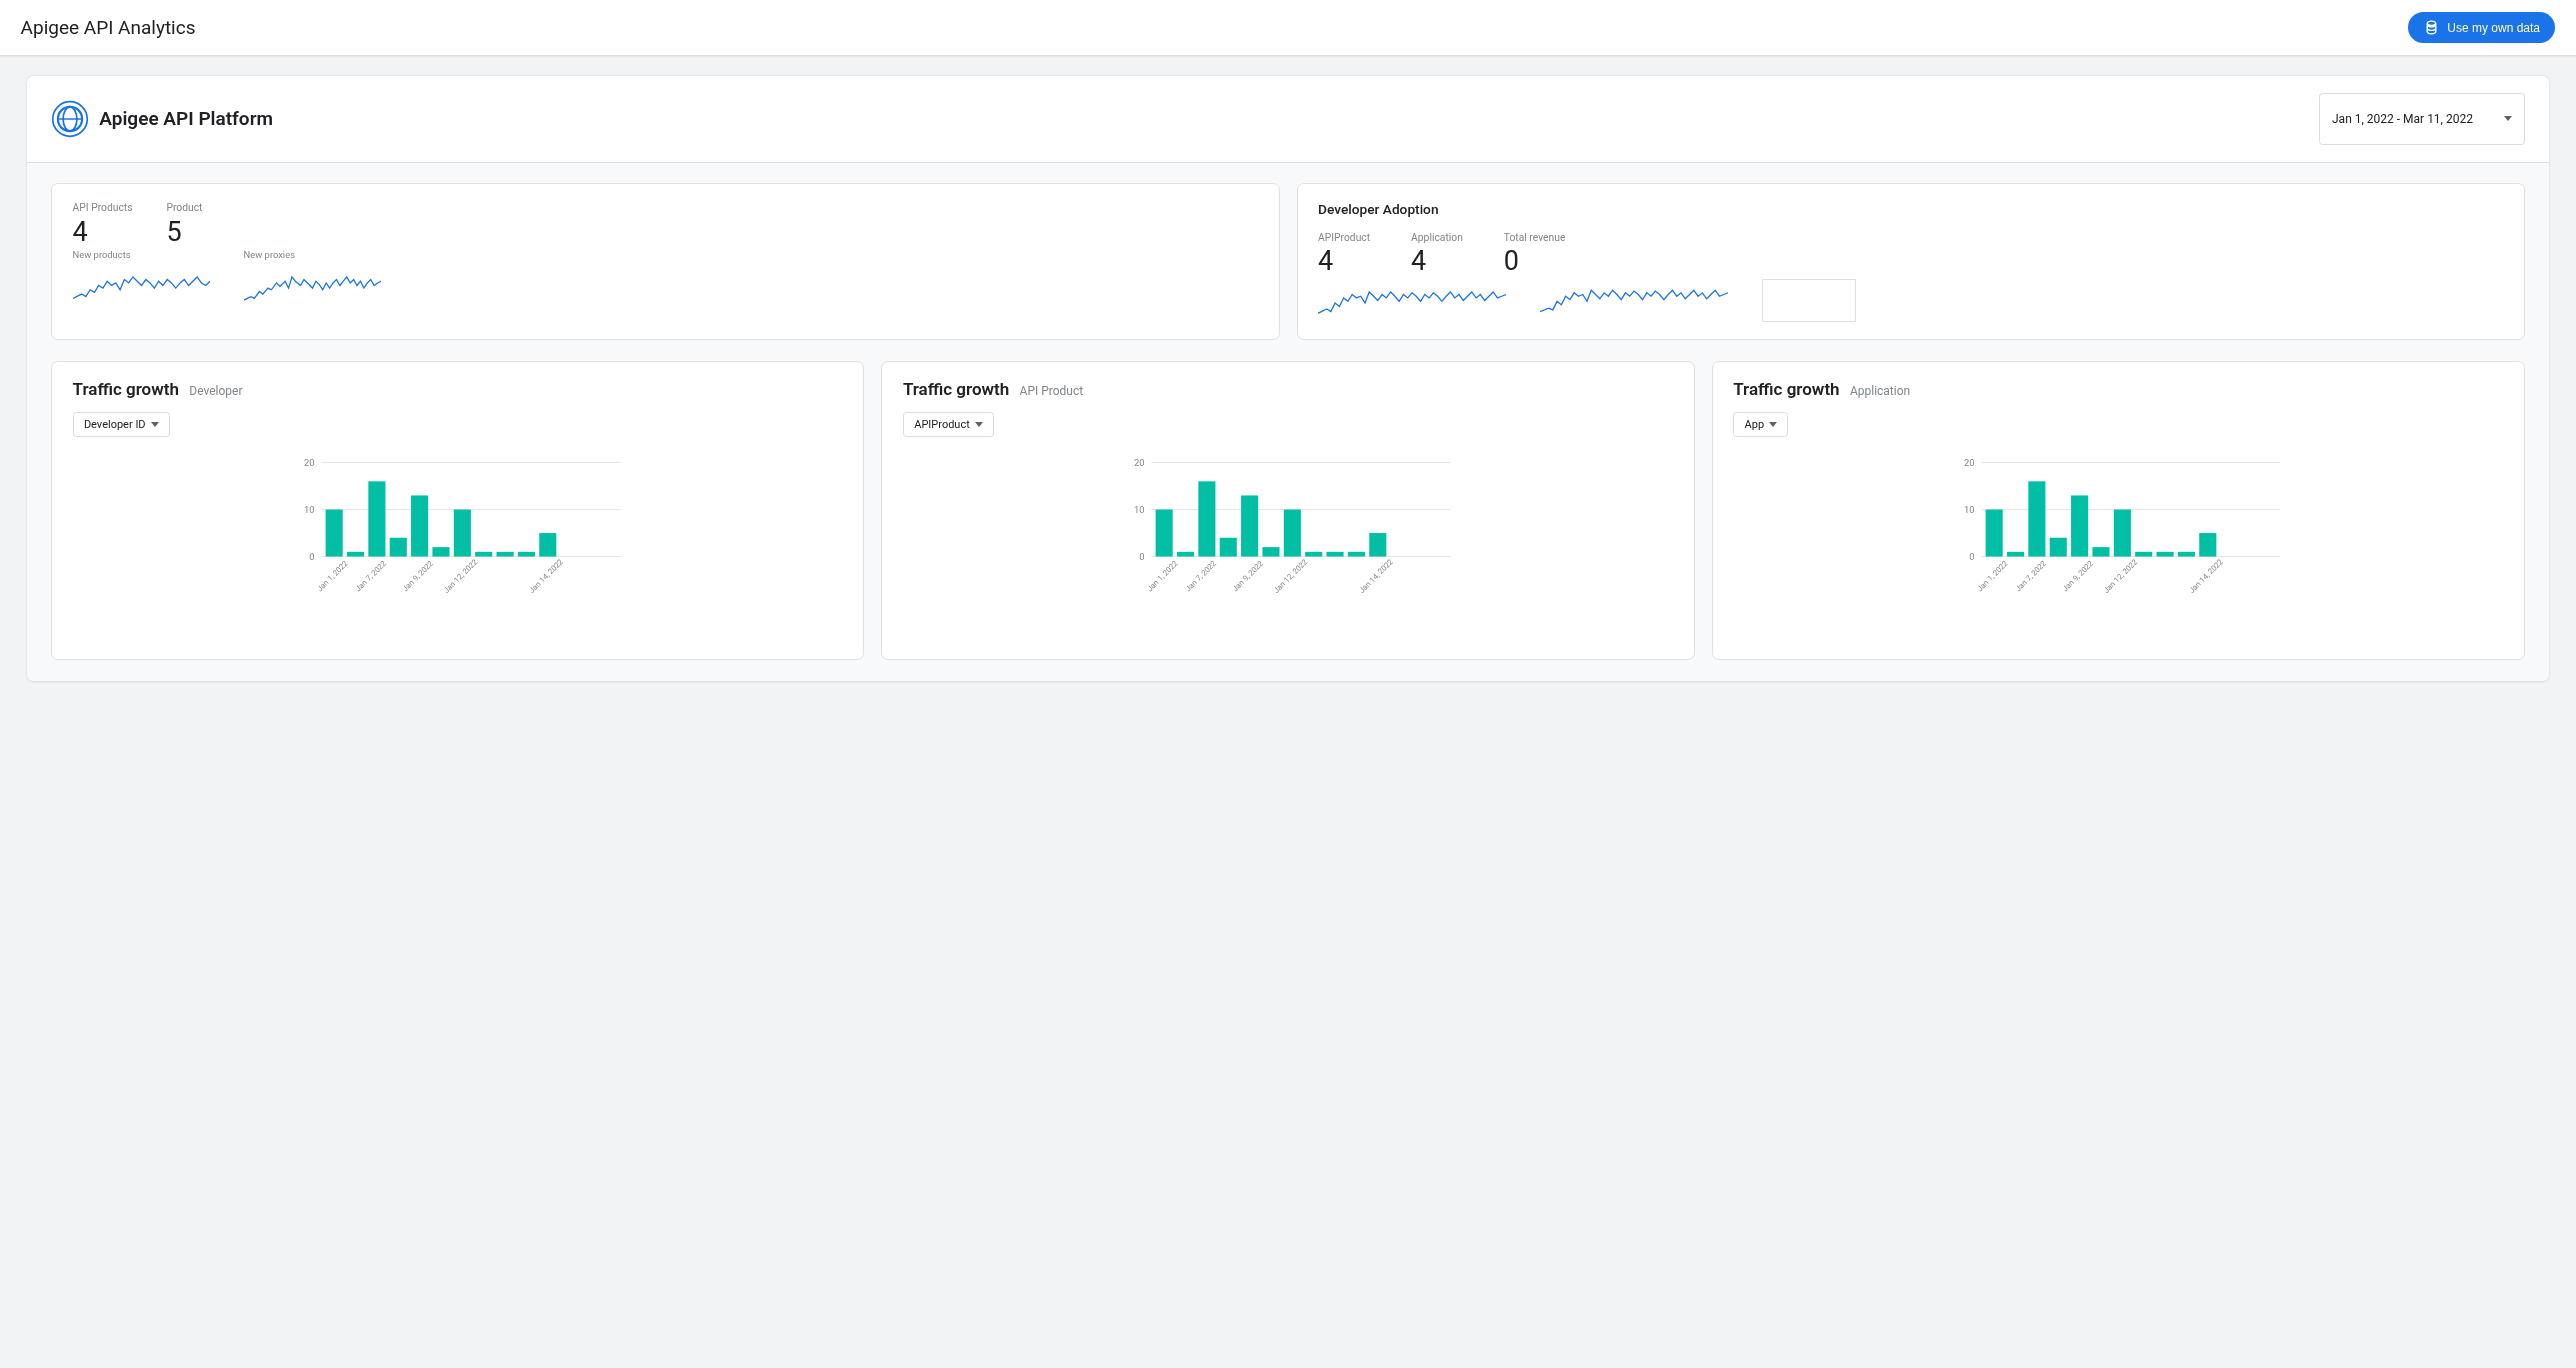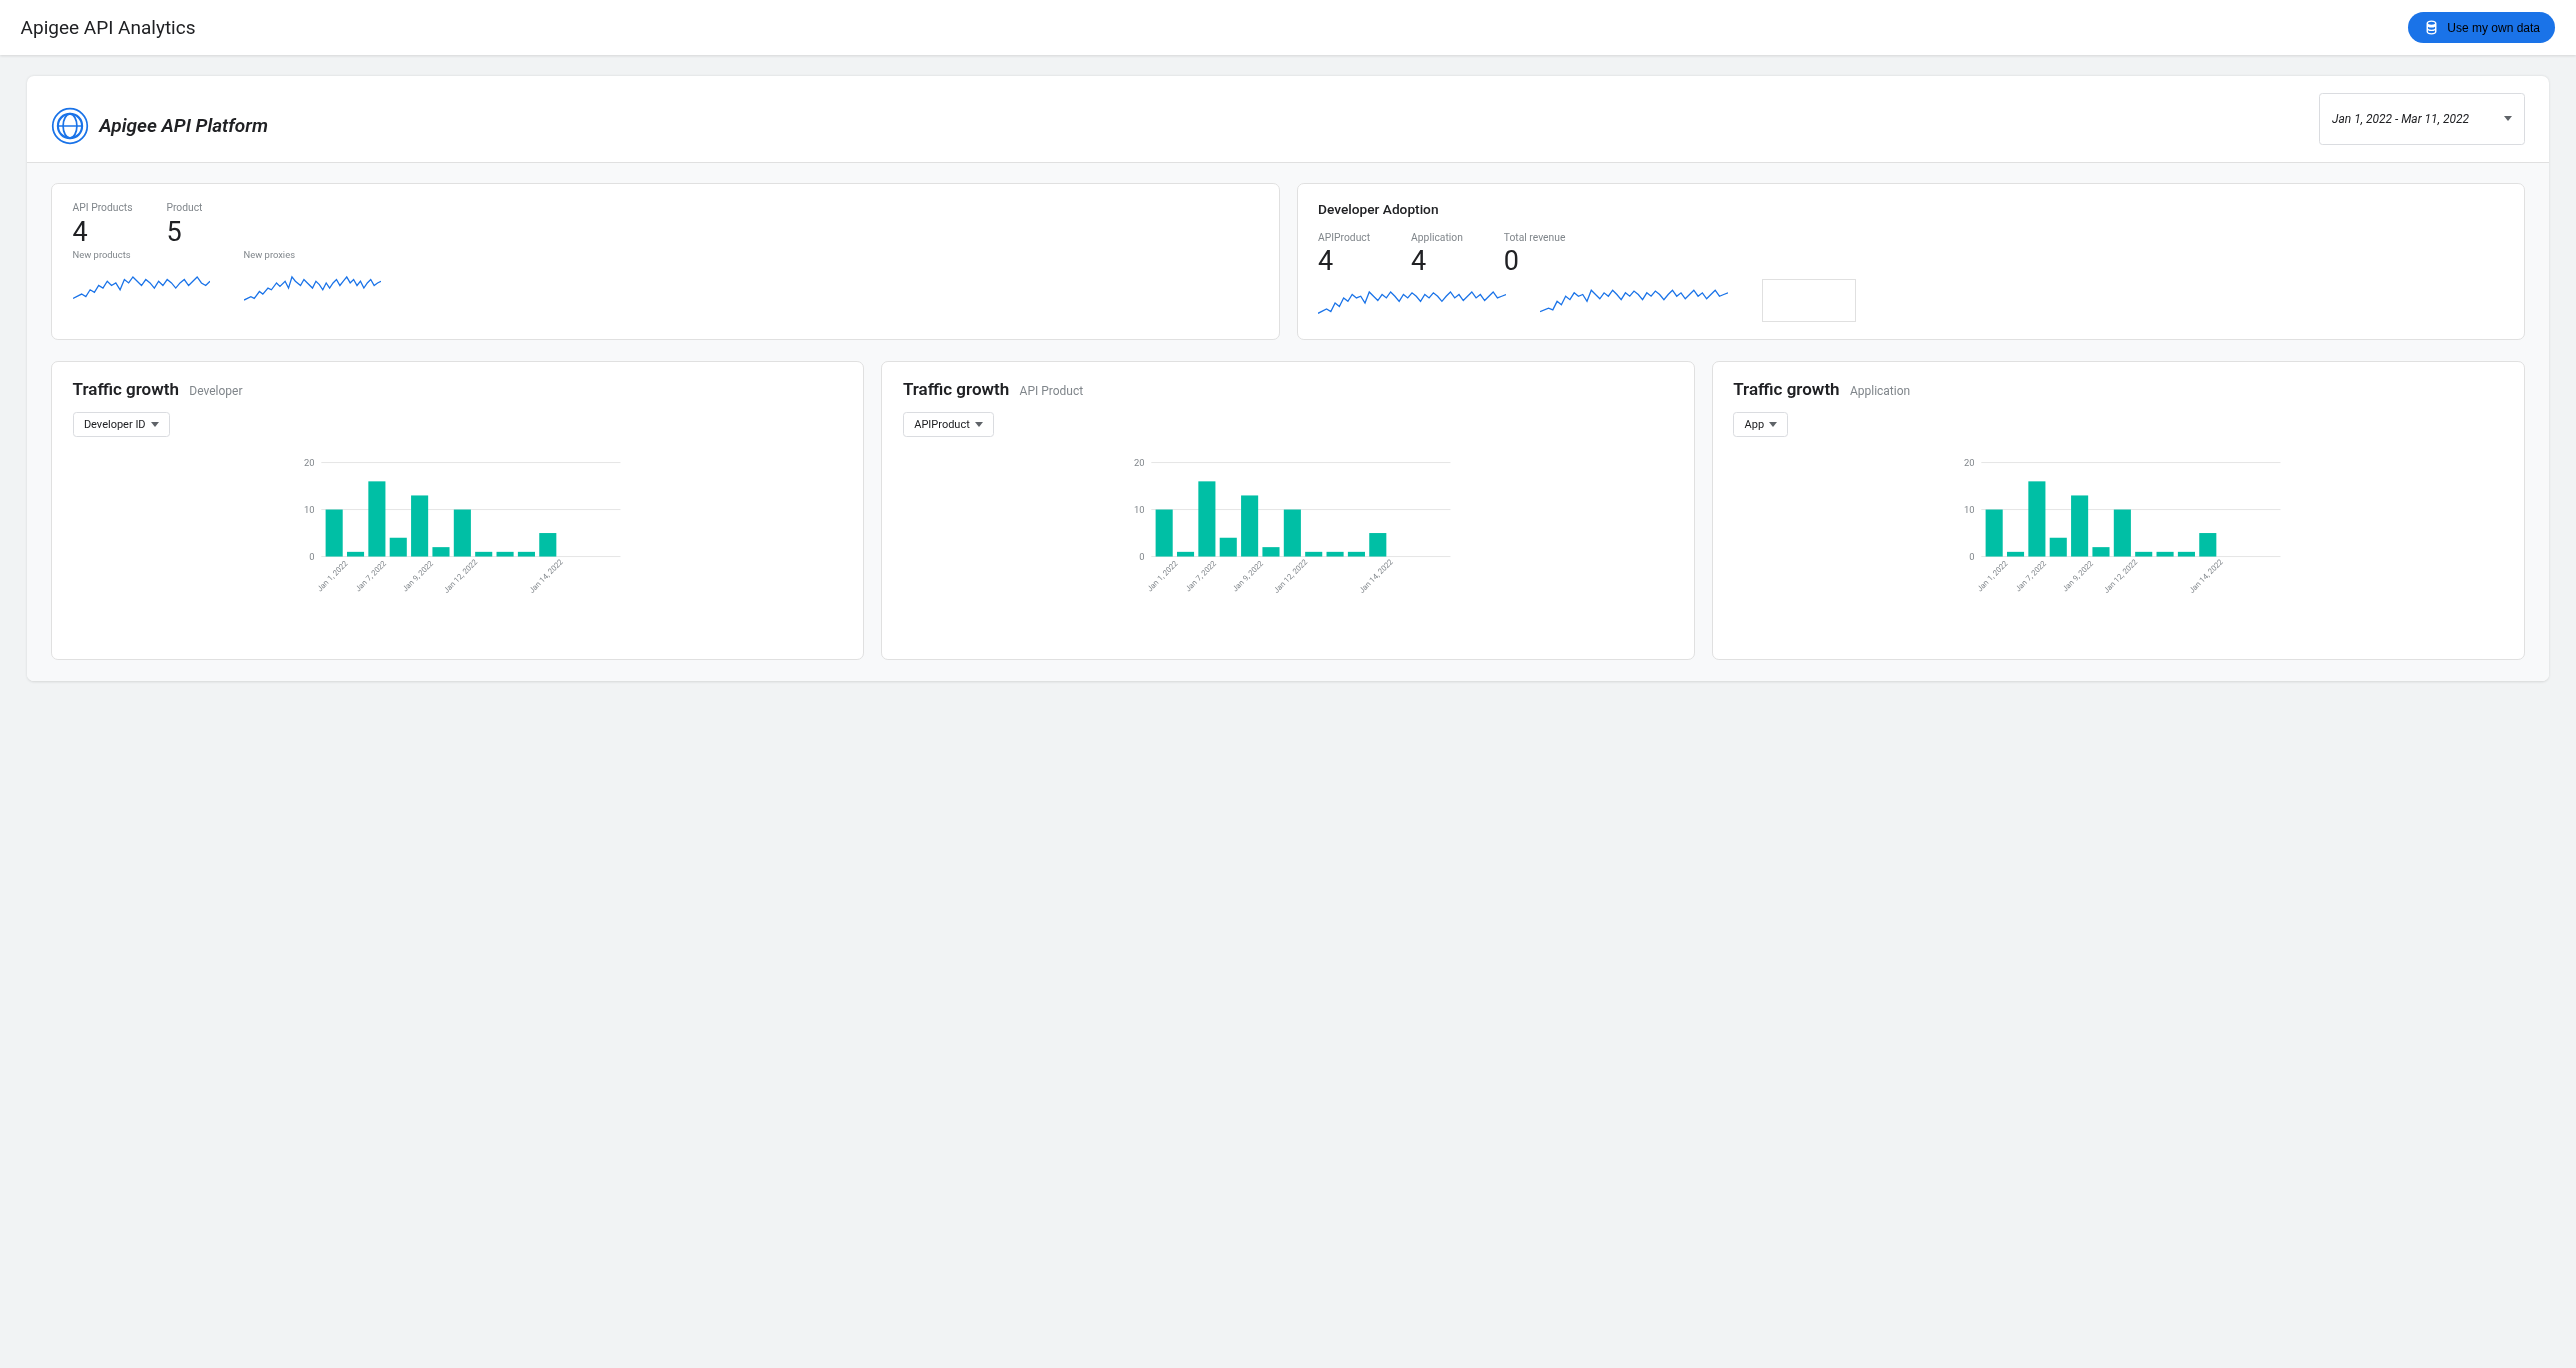--- a/index.html
+++ b/index.html
@@ -24,21 +24,21 @@
     .topbar-title {
       font-size: 19px;
       font-weight: 400;
       color: #202124;
     }
     .use-own-data-btn {
       display: flex;
       align-items: center;
       gap: 6.9px;
       background: #1a73e8;
-      color: #000000;
+      color: #fef9c3;
       border: none;
       border-radius: 17px;
       padding: 6.9px 15.4px;
       font-size: 12px;
       font-weight: 500;
       cursor: pointer;
     }
     .use-own-data-btn .btn-icon {
       width: 17px;
       height: 17px;
@@ -53,25 +53,24 @@
     .dashboard-card {
       background: #fff;
       border-radius: 6.9px;
       box-shadow: 0 0.9px 2.6px rgba(0,0,0,0.12);
       overflow: hidden;
     }
 
     
     .dashboard-header {
       display: flex;
-      align-items: flex-end;
+      align-items: center;
       justify-content: space-between;
       padding: 17px 24px;
       border-bottom: 0.9px solid #e0e0e0;
-      font-style: italic;
     }
     .dashboard-logo {
       display: flex;
       align-items: center;
       gap: 10.3px;
     }
     .apigee-logo-svg {
       width: 38px;
       height: 38px;
     }

